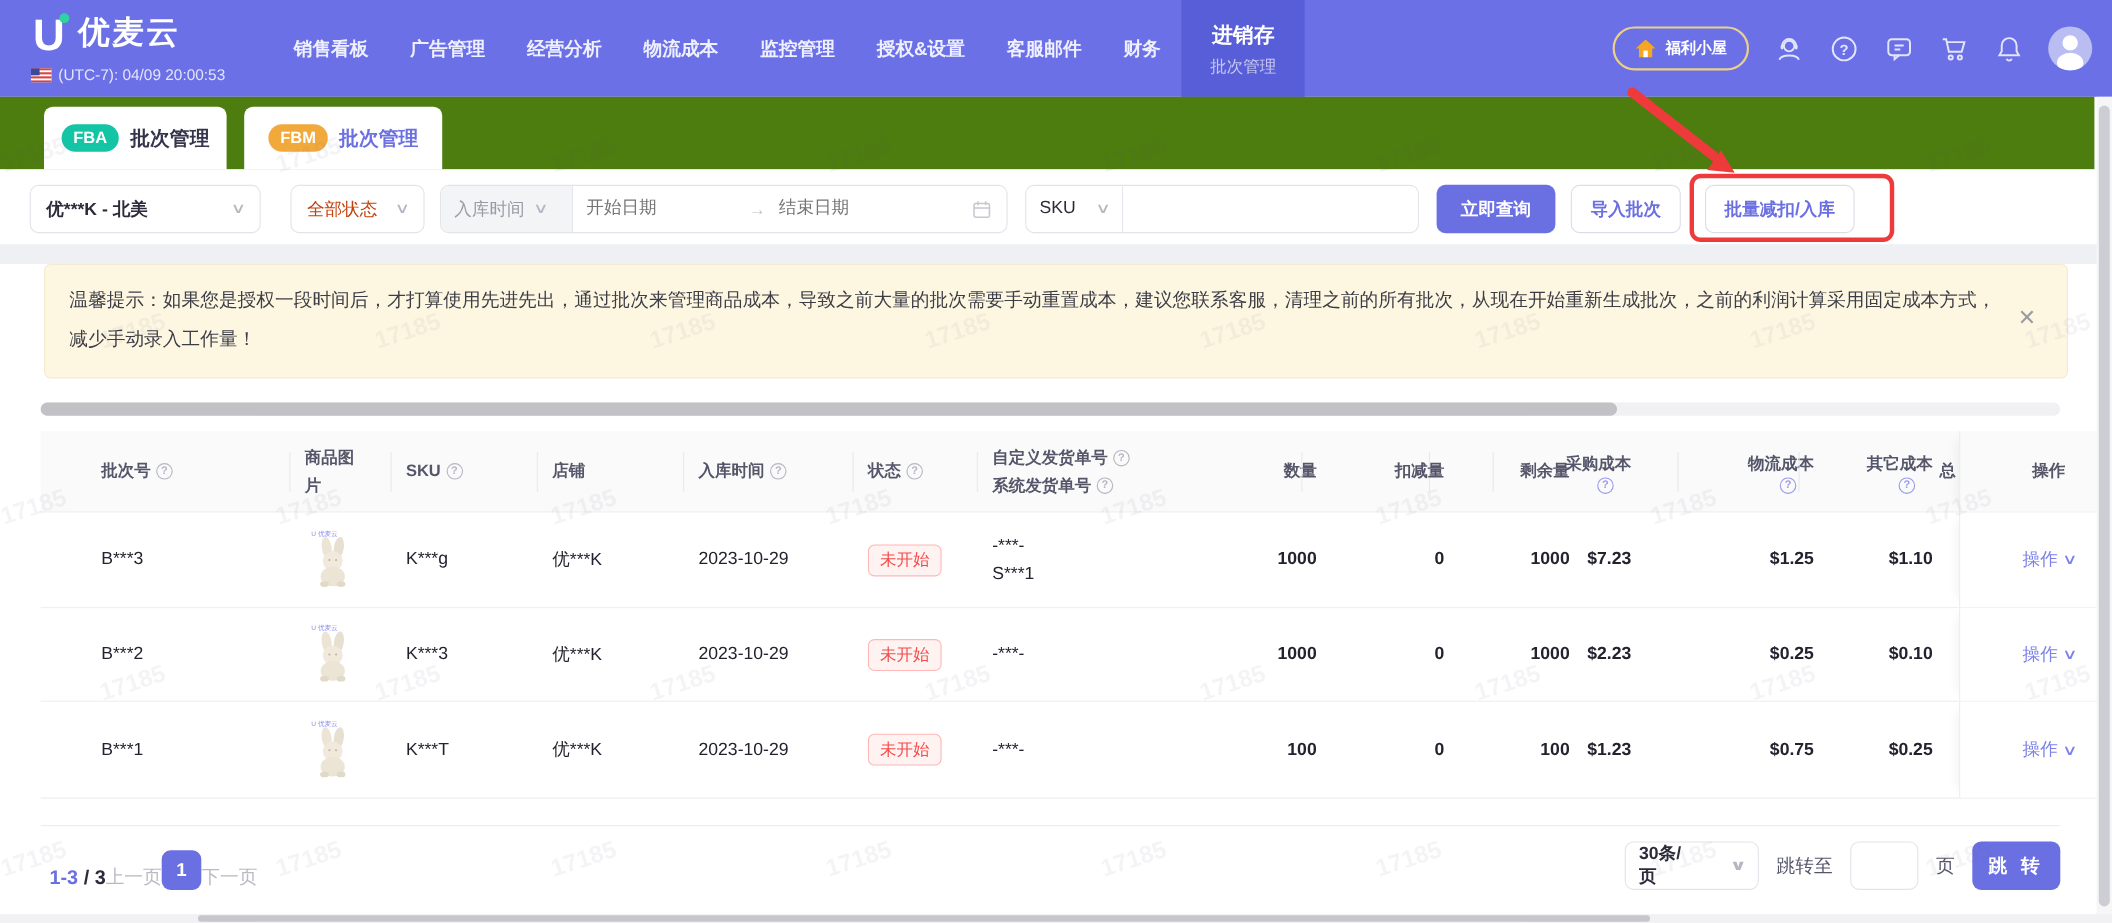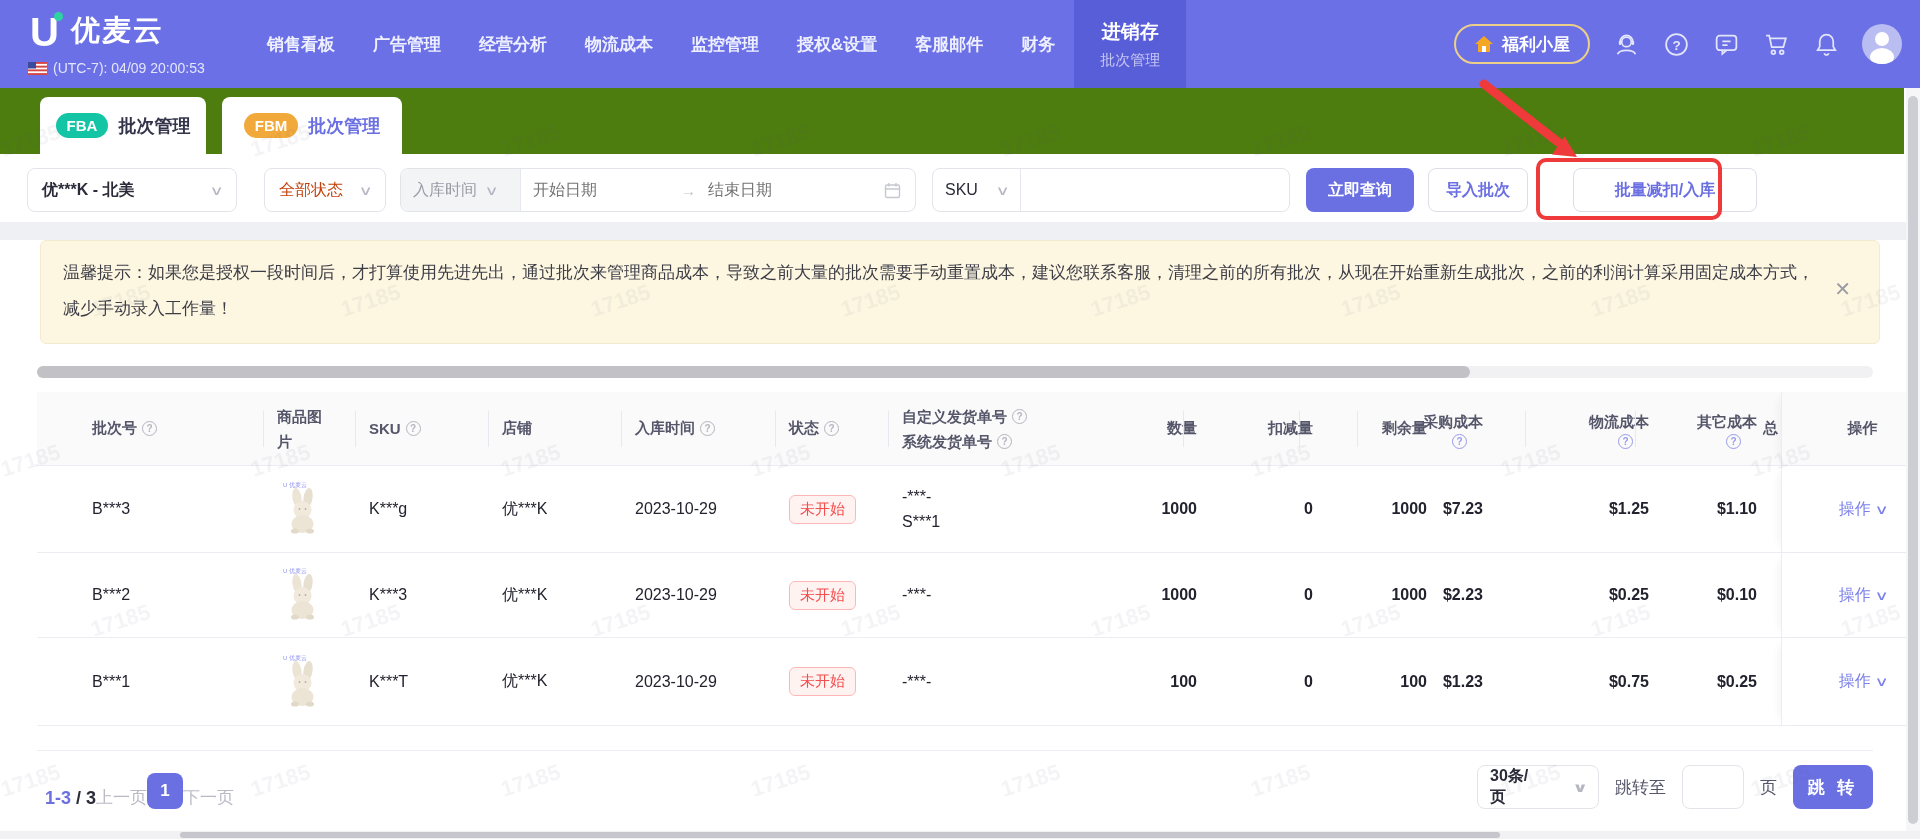--- a/index.html
+++ b/index.html
@@ -16,21 +16,21 @@
   .logo-u{font-size:40px;font-weight:800;position:relative;display:inline-block;line-height:44px;}
   .logo-u::after{content:"";position:absolute;right:-4px;top:2px;width:9px;height:9px;border-radius:50%;background:#2fd3a1;}
   .logo-text{font-size:29px;font-weight:700;margin-left:12px;vertical-align:6px;letter-spacing:2px;}
   .clock-row{position:absolute;left:28px;top:60px;display:flex;align-items:center;gap:6px;color:#e3e5fc;font-size:14px;}
   .nav-items{position:absolute;left:248px;top:0;height:88px;display:flex;align-items:center;gap:0;}
   .nav-item{color:#eef0ff;font-size:17px;font-weight:700;padding:0 19px;cursor:pointer;white-space:nowrap;}
   .nav-item-active{height:88px;background:var(--navbar_active,#585dd8);display:flex;flex-direction:column;justify-content:center;align-items:center;padding:0 26px;cursor:pointer;}
   .nav-item-active .t1{color:#fff;font-size:19px;font-weight:800;}
   .nav-item-active .t2{color:rgba(255,255,255,.65);font-size:15px;margin-top:6px;}
   .nav-right{position:absolute;right:18px;top:0;height:88px;display:flex;align-items:center;gap:22px;}
-  .welfare{display:flex;align-items:center;gap:8px;border:2px solid #ecd089;border-radius:20px;height:40px;padding:0 18px;color:#fff;font-size:17px;font-weight:700;cursor:pointer;}
+  .welfare{display:flex;align-items:center;gap:8px;border:2px solid #ecd089;border-radius:20px;height:40px;padding:0 18px;color:#fff;font-size:14px;font-weight:700;cursor:pointer;}
   .nav-icon{width:28px;height:28px;display:flex;align-items:center;justify-content:center;cursor:pointer;}
   .avatar{width:40px;height:40px;border-radius:50%;background:#b9bdf2;display:flex;align-items:center;justify-content:center;overflow:hidden;cursor:pointer;}
 
   
   .tabstrip{position:absolute;left:0;top:88px;width:1904px;height:66px;background:#4d7c0f;}
   .tab{position:absolute;top:9px;height:57px;background:#fff;border-radius:8px 8px 0 0;display:flex;align-items:center;justify-content:center;gap:10px;cursor:pointer;}
   .tab-badge{color:#fff;font-size:15px;font-weight:800;padding:4px 11px;border-radius:13px;}
   .tab-label{font-size:18px;font-weight:700;color:#33334a;}
   .tab-active .tab-label{color:var(--accent,#6a6fe2);}
 
@@ -236,21 +236,21 @@
   </div>
   <div class="ctrl" style="left:932px;width:358px;padding:0;">
     <div style="display:flex;align-items:center;height:100%;width:88px;border-right:1px solid #e7e8ee;padding:0 12px;gap:6px;cursor:pointer;">
       <span style="color:#2b2b3a;">SKU</span>
       <span class="chev">∨</span>
     </div>
     <input class="flex-input" value="" style="">
   </div>
   <button class="btn btn-primary" style="left:1306px;width:108px;">立即查询</button>
   <button class="btn btn-ghost" style="left:1428px;width:100px;">导入批次</button>
-  <button class="btn btn-ghost" style="left:1550px;width:184px;margin-left:23px;">批量减扣/入库</button>
+  <button class="btn btn-ghost" style="left:1550px;width:136px;">批量减扣/入库</button>
 </div>
 
 <div class="anno-box"></div>
 <svg class="anno-arrow" width="140" height="95" viewBox="0 0 140 95">
   <line x1="14" y1="6" x2="88" y2="64" stroke="#ee3a3a" stroke-width="9" stroke-linecap="round"></line>
   <polygon points="107,79 82,76.5 94.5,58.5" fill="#ee3a3a"></polygon>
 </svg>
 
 <div class="grayband"></div>
 <div class="notice">

